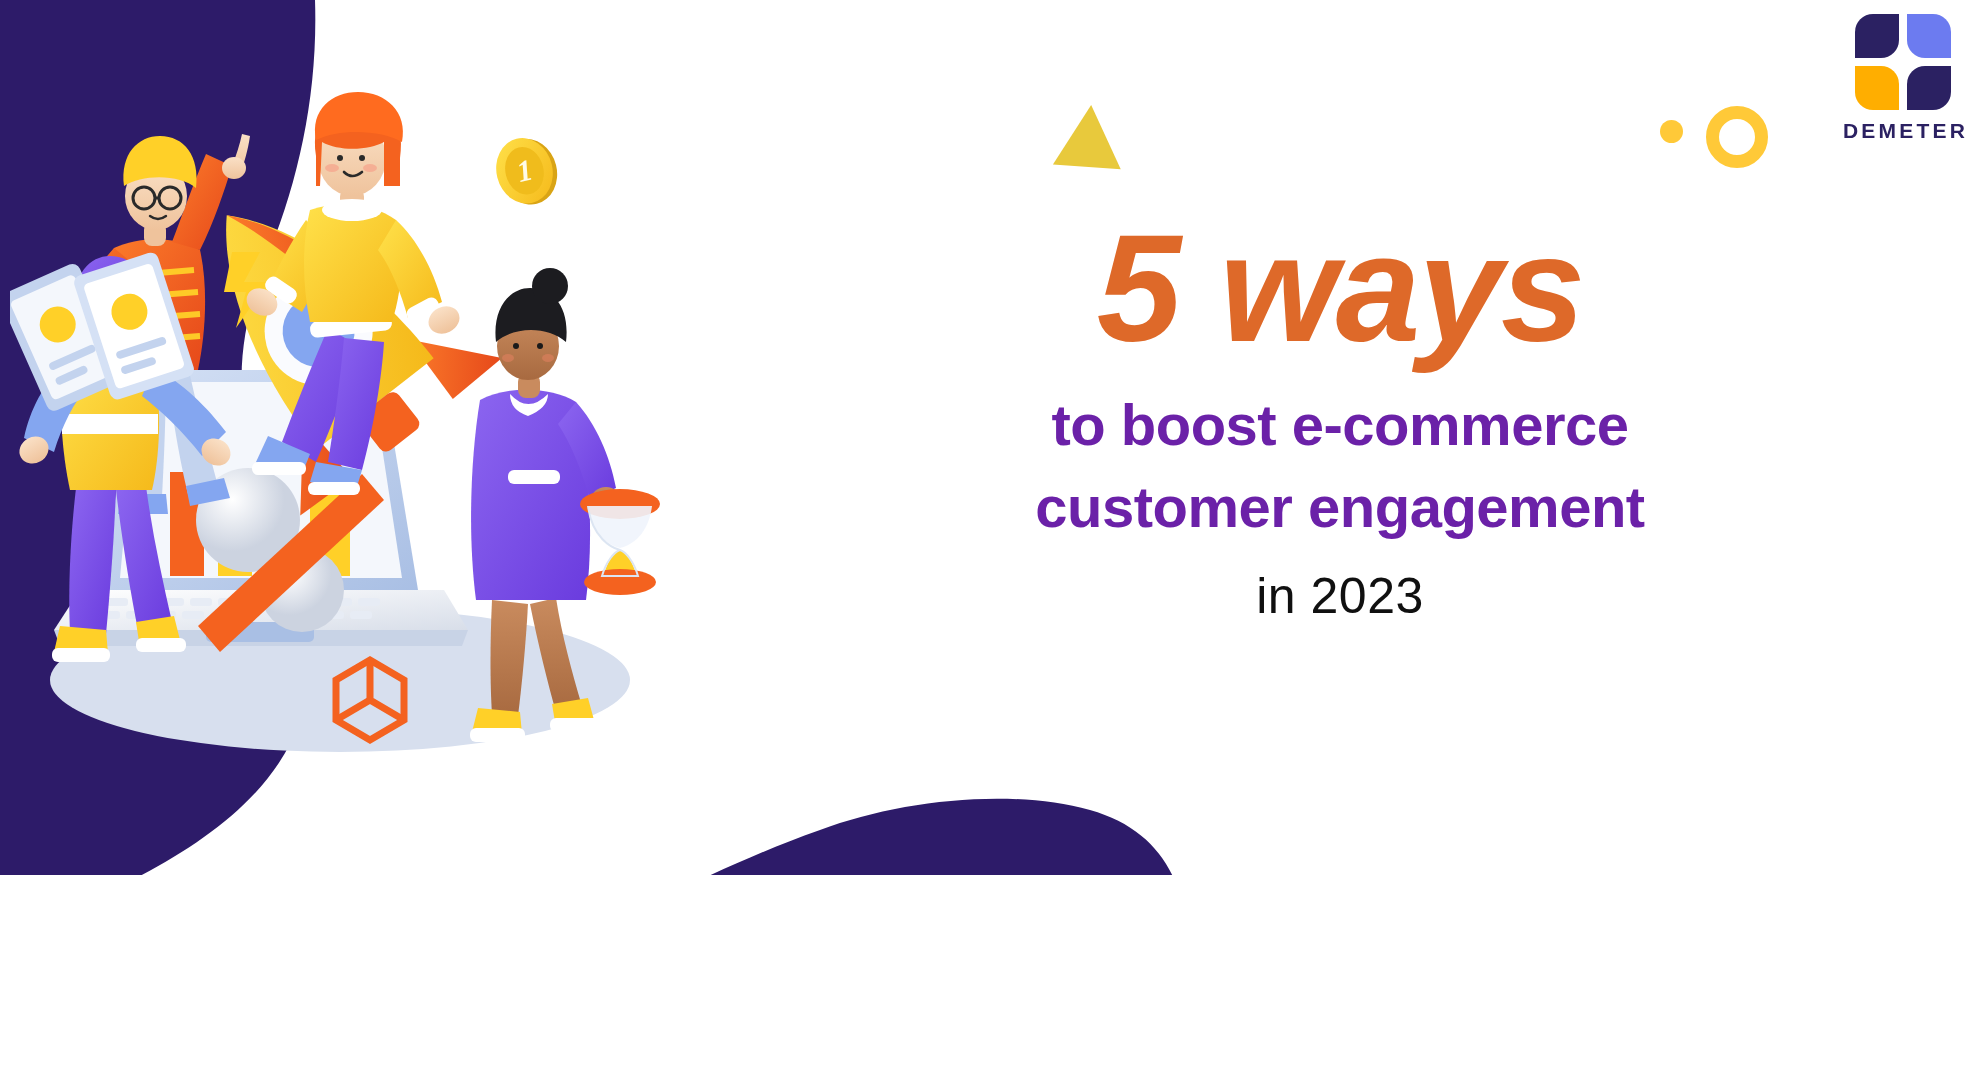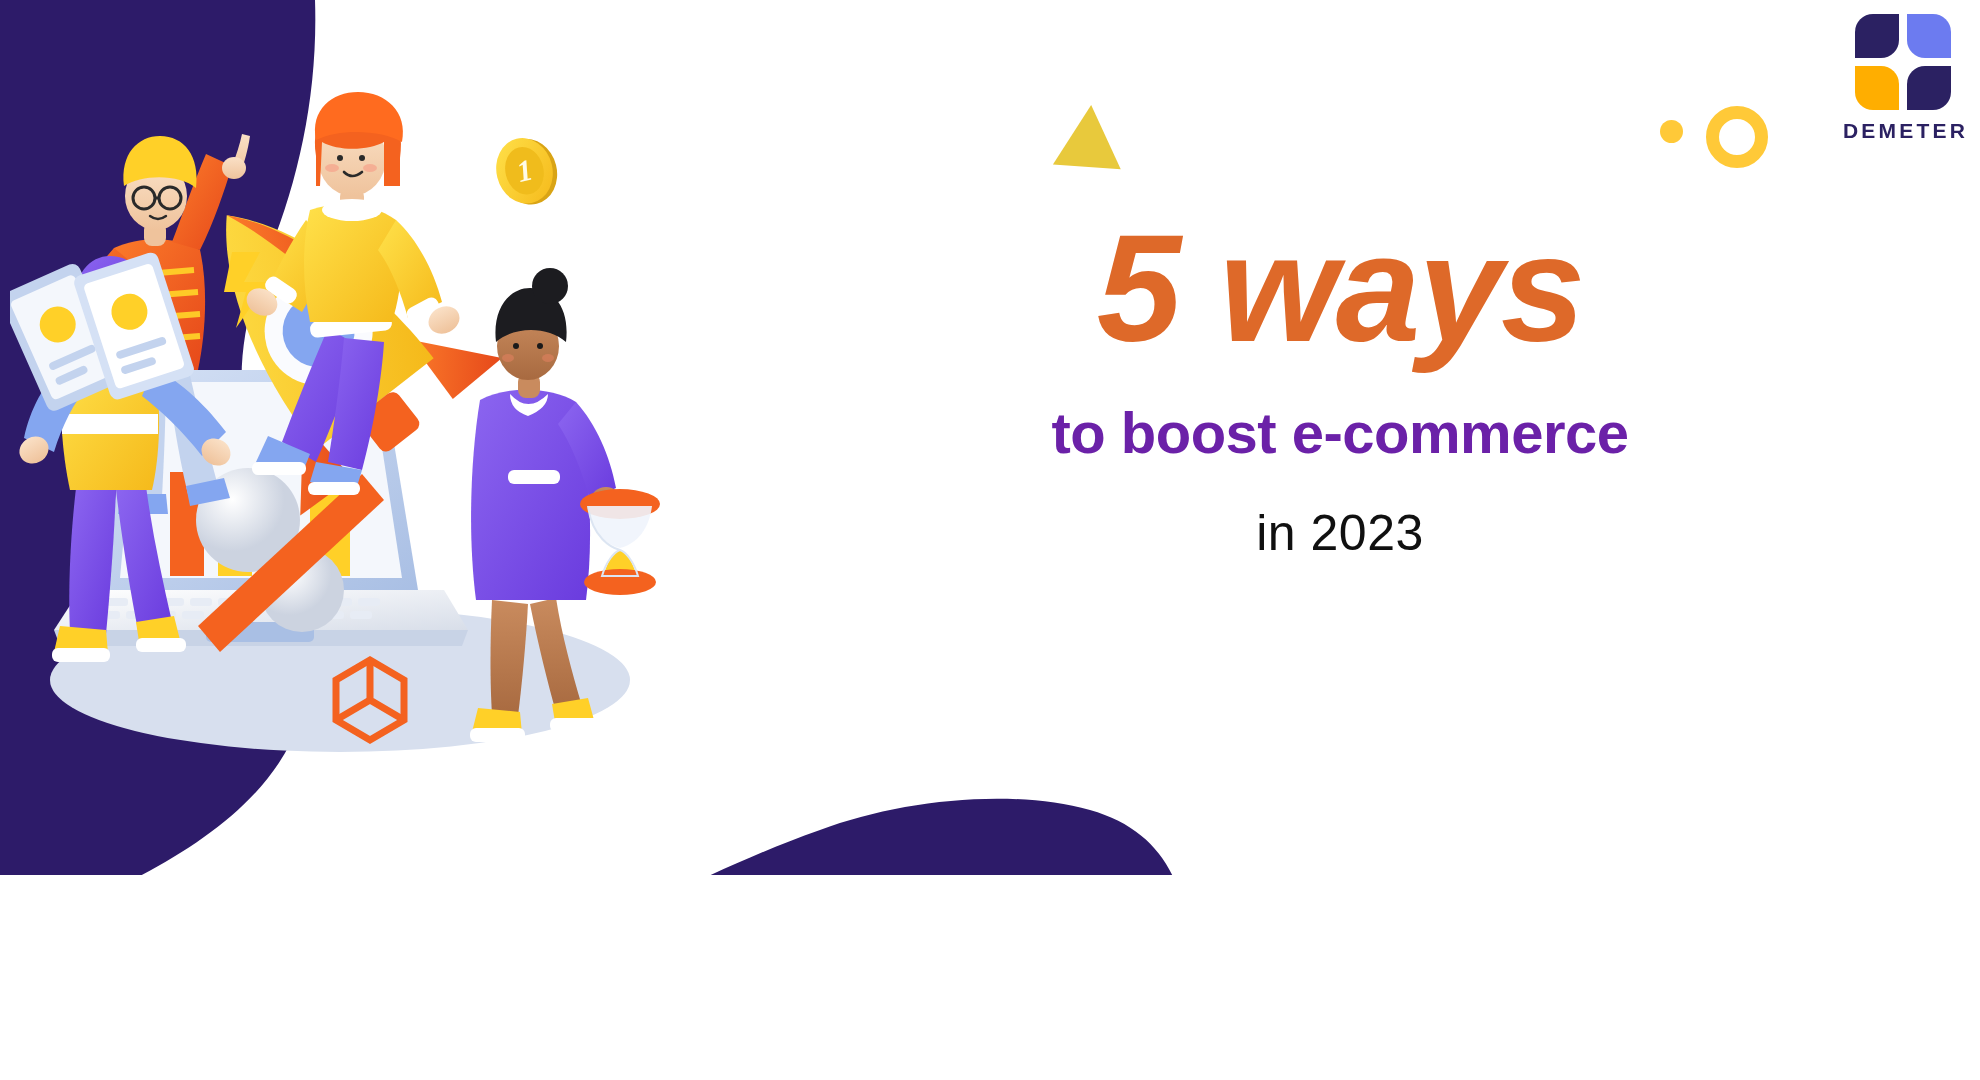--- a/index.html
+++ b/index.html
@@ -49,24 +49,24 @@
   #copy{position:absolute;left:960px;top:212px;width:760px;text-align:center;}
   #headline{
     font-size:152px;font-weight:700;font-style:italic;
     line-height:1.0;letter-spacing:-2px;
     margin:0;white-space:nowrap;
   }
   .subline{
     font-size:58px;font-weight:700;line-height:1.42;
     margin:0;white-space:nowrap;letter-spacing:-0.5px;
   }
-  #sub-wrap{margin-top:28px;}
+  #sub-wrap{margin-top:20px;}
   #year{
     font-size:50px;font-weight:400;color:#101010;
-    margin-top:30px;letter-spacing:0.5px;
+    margin-top:18px;letter-spacing:0.5px;
   }
 
   
   #illus{position:absolute;left:10px;top:70px;width:680px;height:740px;}
   #illus svg{display:block;width:100%;height:100%;}
 </style>
 </head>
 <body>
 
 <div id="stage">
@@ -108,20 +108,21 @@
       <span class="petal bl" style="background:#FFAE00;"></span>
       <span class="petal br" style="background:#2B2162;"></span>
     </div>
     <div class="logo-word" style="color:#2B2162;">DEMETER</div>
   </div>
 
   <div id="copy">
     <div id="headline" style="color:#DE6929;">5 ways</div>
     <div id="sub-wrap">
       <div class="subline" style="color:#6B21A8;">to boost e-commerce</div>
+      <div class="subline" style="color:#6B21A8;">customer engagement</div>
     </div>
     <div id="year">in 2023</div>
   </div>
 
   <div id="illus">
     <svg viewBox="0 0 680 740" xmlns="http://www.w3.org/2000/svg">
       <defs>
         <linearGradient id="gYel" x1="0" y1="0" x2="1" y2="1">
           <stop offset="0%" stop-color="#FFE14A"></stop>
             <stop offset="100%" stop-color="#F5B91A"></stop>

